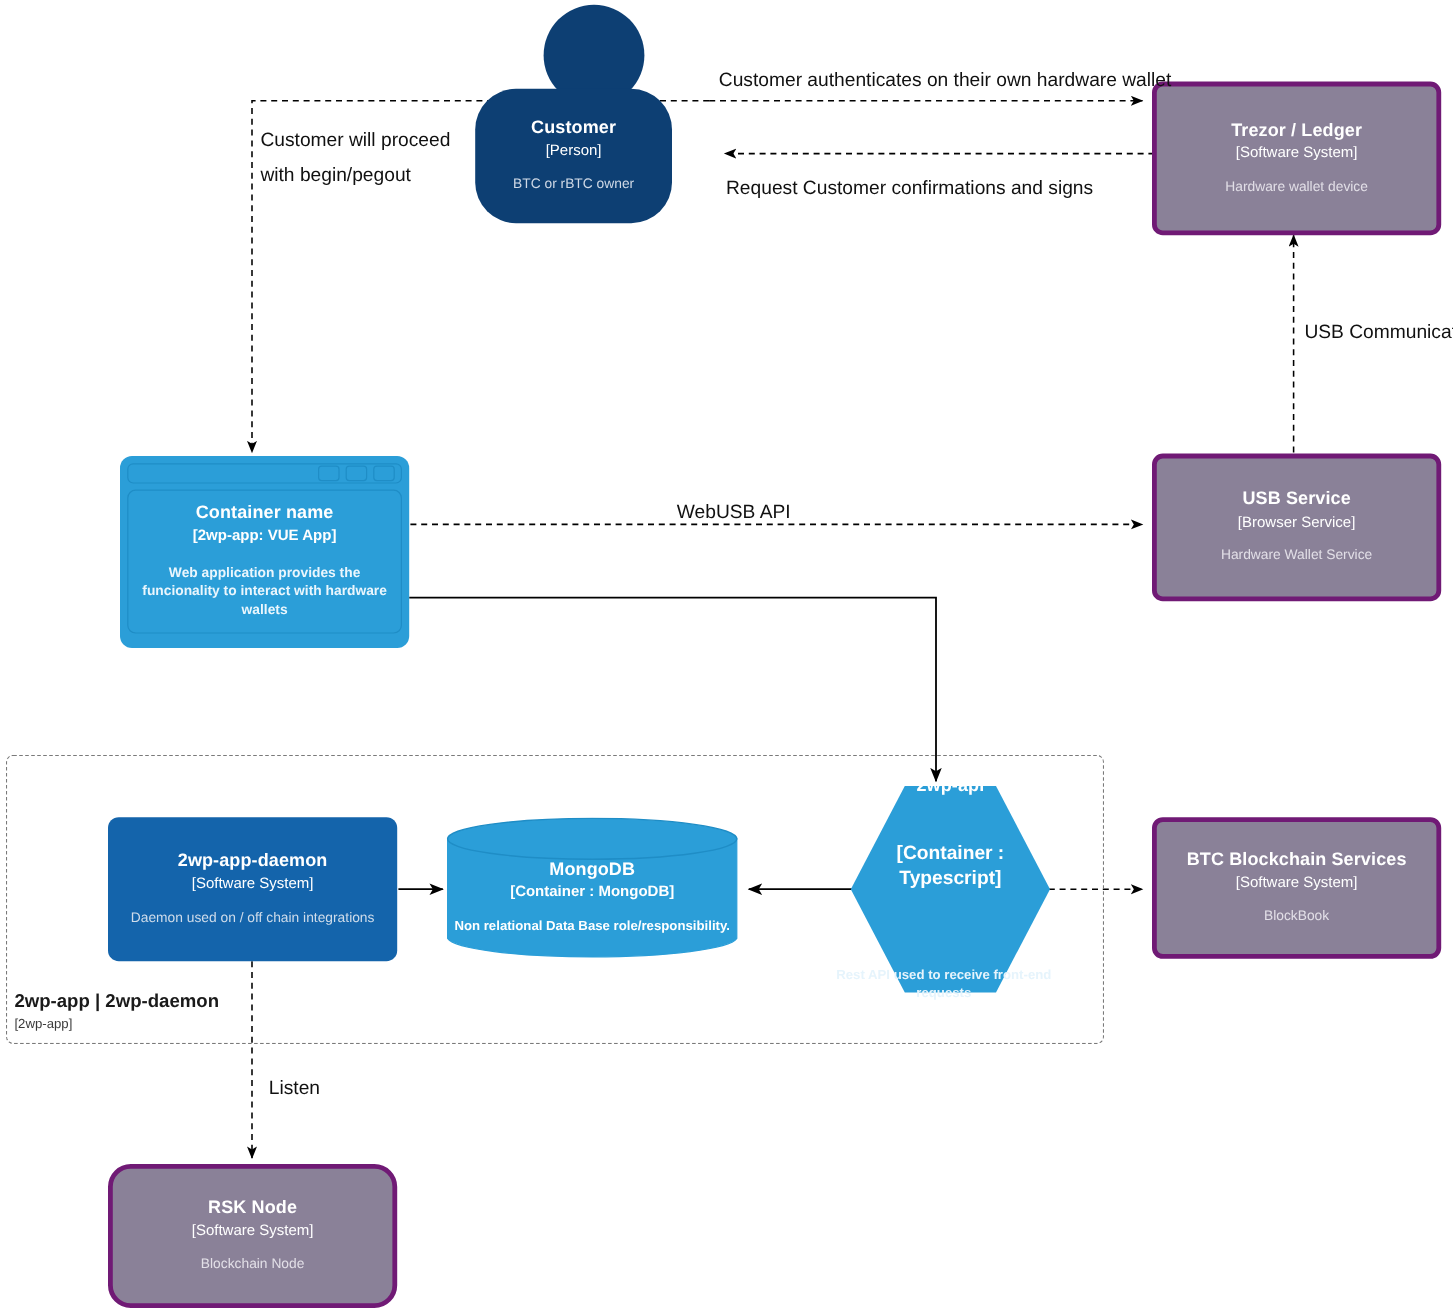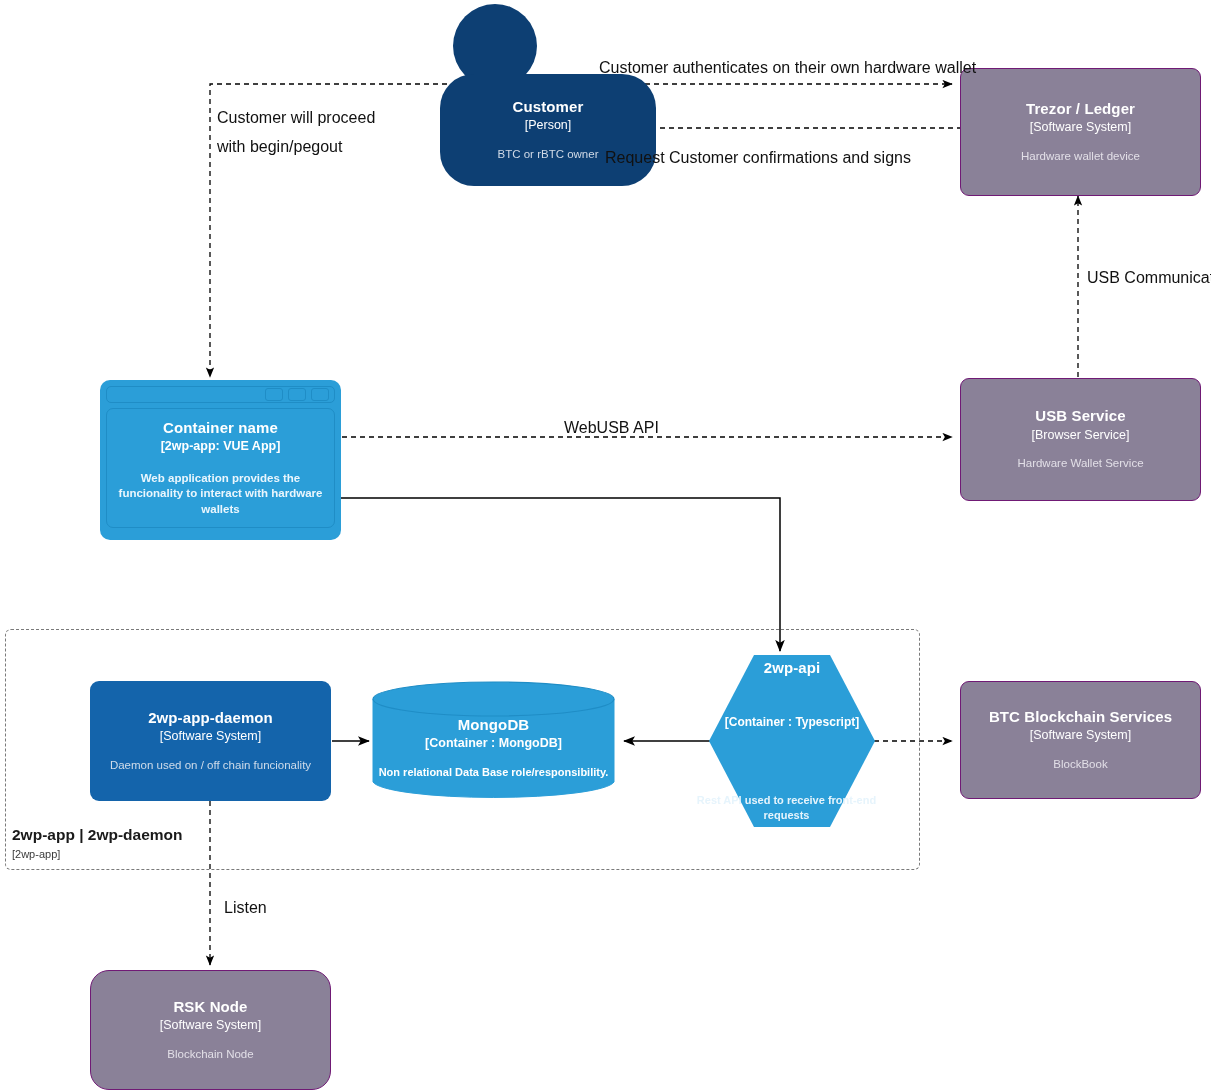--- a/index.html
+++ b/index.html
@@ -51,21 +51,21 @@
   .n-desc {
     font-size: 11.5px;
     line-height: 1.35;
     margin-top: 13px;
     opacity: 0.86;
   }
 
   
   .ext {
     background: #8a8198;
-    border: 1px solid #701a75;
+    border: 4px solid #701a75;
     border-radius: 9px;
   }
   .ext .n-desc { color: #e2dfe7; opacity: 1; }
 
   
   .person-body {
     background: #0d3f73;
     border-radius: 34px;
   }
   .person-head {
@@ -257,21 +257,21 @@
   </svg>
 
   <div class="boundary" style="left:5px; top:629px; width:915px; height:241px;"></div>
   <div class="boundary-label" style="left:12px; top:826px; width:340px;">
     <div class="b-name">2wp-app | 2wp-daemon</div>
     <div class="b-tech">[2wp-app]</div>
   </div>
 
   <div style="position:absolute; left:396px; top:4px; width:198px; height:182px;">
     <div class="person-head" style="left:57px; top:0px; width:84px; height:84px;"></div>
-    <div class="node person-body" style="left:0px; top:70px; width:216px; height:112px;margin-left:44px;">
+    <div class="node person-body" style="left:0px; top:70px; width:164px; height:112px;">
       <div class="n-title">Customer</div>
       <div class="n-type">[Person]</div>
       <div class="n-desc">BTC or rBTC owner</div>
     </div>
   </div>
 
   <div class="node ext" style="left:960px; top:68px; width:241px; height:128px;">
     <div class="n-title">Trezor / Ledger</div>
     <div class="n-type">[Software System]</div>
     <div class="n-desc">Hardware wallet device</div>
@@ -292,42 +292,42 @@
     <div class="browser-body">
       <div class="n-title">Container name</div>
       <div class="n-type">[2wp-app: VUE App]</div>
       <div class="n-desc">Web application provides the funcionality to interact with hardware wallets</div>
     </div>
   </div>
 
   <div class="node sys-blue" style="left:90px; top:681px; width:241px; height:120px;">
     <div class="n-title">2wp-app-daemon</div>
     <div class="n-type">[Software System]</div>
-    <div class="n-desc">Daemon used on / off chain funcionality</div>
+    <div class="n-desc">Daemon used on / off chain integrations</div>
   </div>
 
   <div class="cyl" style="left:372px; top:681px; width:243px; height:119px;">
     <svg width="243" height="119" viewBox="0 0 243 119">
       <path d="M1,18 L1,101 A121,17 0 0,0 242,101 L242,18 Z" fill="#2b9ed8" stroke="#2b9ed8" stroke-width="1"></path>
       <ellipse cx="121.5" cy="18" rx="120.5" ry="17" fill="#2b9ed8" stroke="#1f8dc6" stroke-width="1.2"></ellipse>
     </svg>
     <div class="cyl-text">
       <div class="n-title">MongoDB</div>
       <div class="n-type">[Container : MongoDB]</div>
       <div class="n-desc" style="font-size:11px;">Non relational Data Base role/responsibility.</div>
     </div>
   </div>
 
   <div class="hex" style="left:708px; top:654px; width:168px; height:174px;">
     <svg width="168" height="174" viewBox="0 0 168 174">
       <polygon points="46,1 122,1 167,87 122,173 46,173 1,87" fill="#2b9ed8"></polygon>
     </svg>
     <div class="hex-text">
       <div class="n-title">2wp-api</div>
-      <div class="n-type" style="font-size:12px;">[Container : Typescript]</div>
+      <div class="n-type" style="font-size:16px;">[Container : Typescript]</div>
       <div class="n-desc" style="font-size:11px; width:190px; margin-left:-11px;">Rest API used to receive front-end requests</div>
     </div>
   </div>
 
   <div class="node ext" style="left:960px; top:681px; width:241px; height:118px;">
     <div class="n-title">BTC Blockchain Services</div>
     <div class="n-type">[Software System]</div>
     <div class="n-desc">BlockBook</div>
   </div>
 

